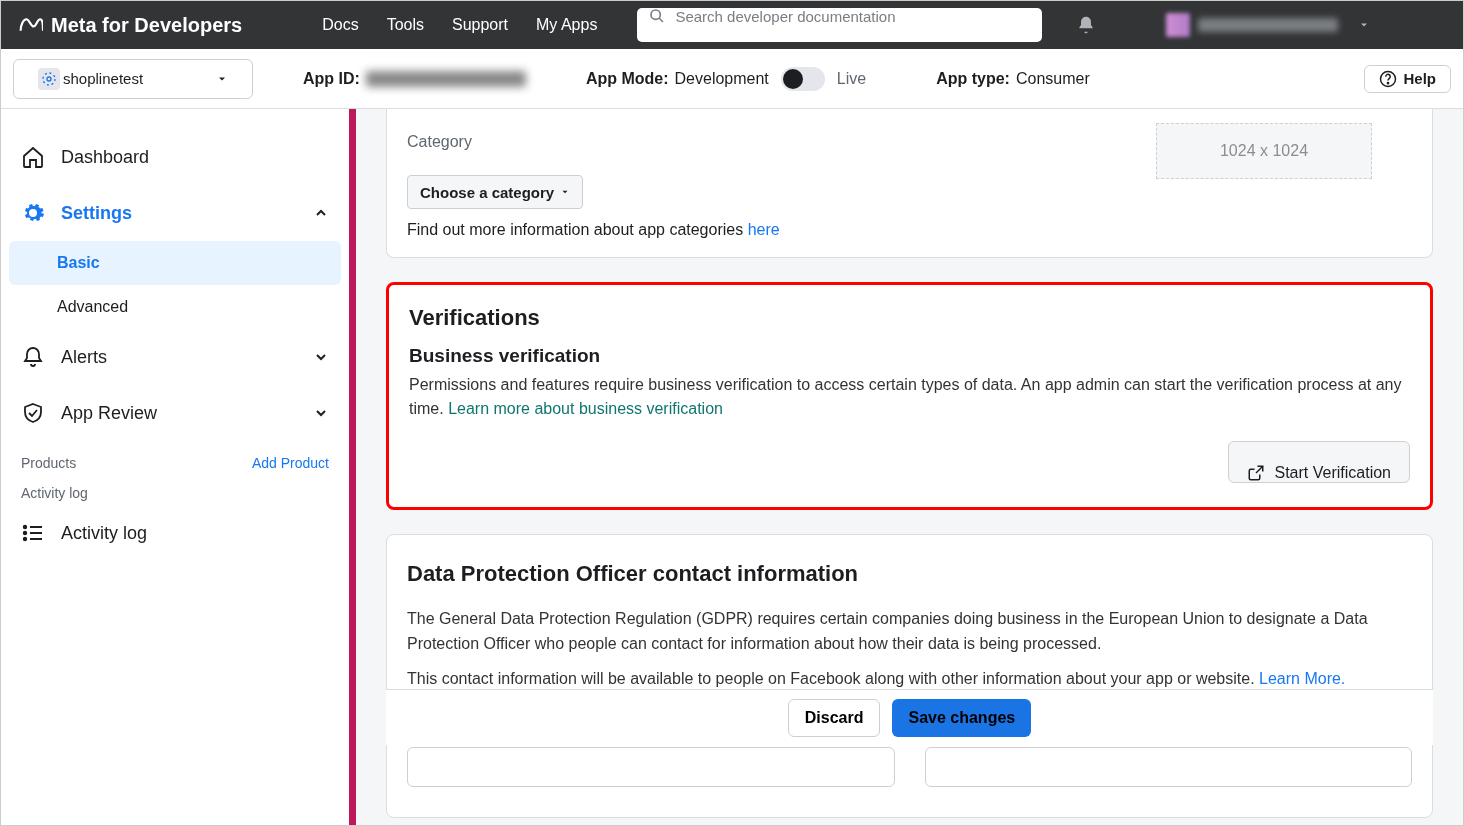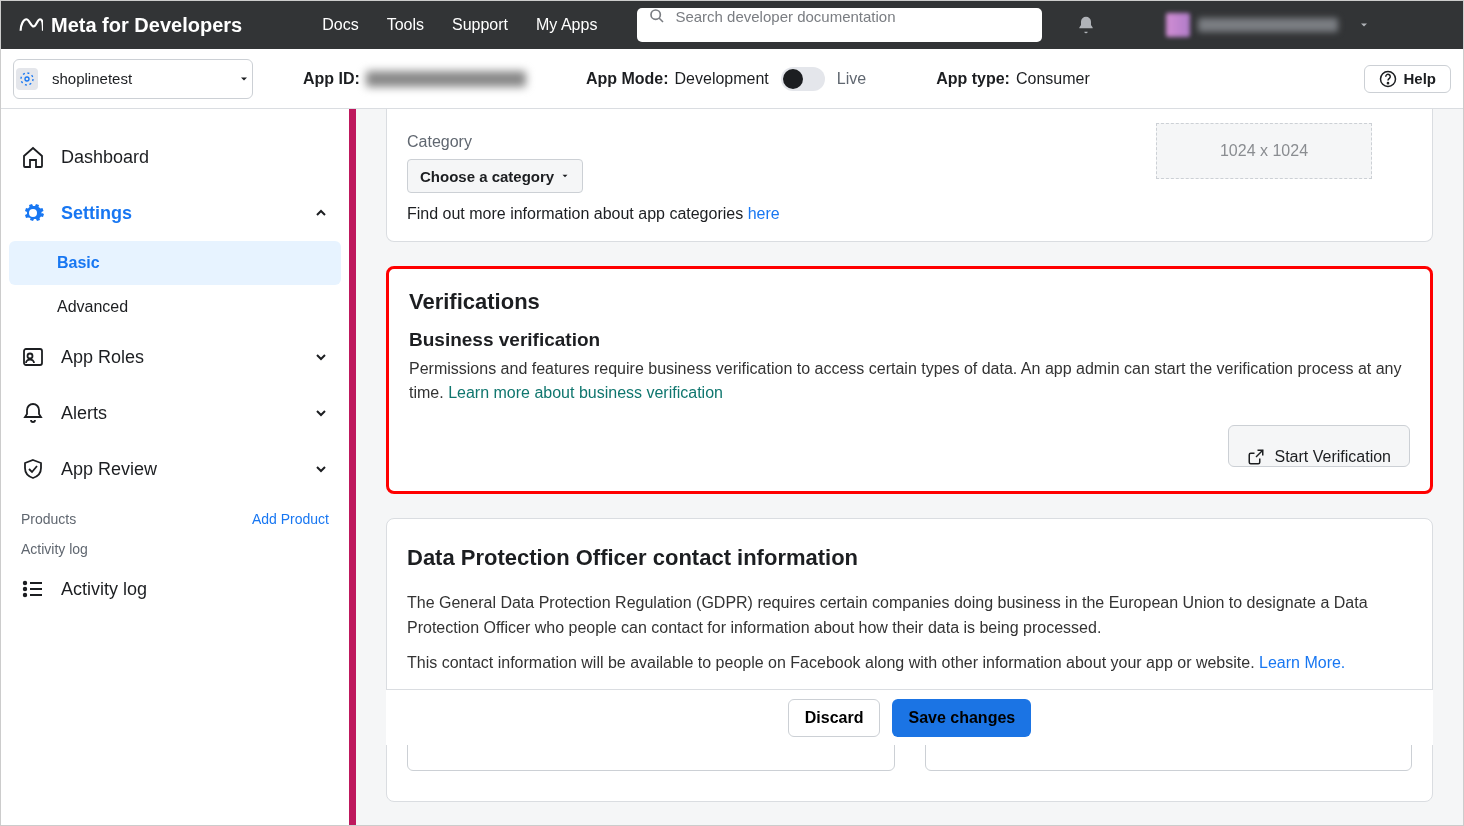--- a/index.html
+++ b/index.html
@@ -16,21 +16,21 @@
 .search { width: 100%; height: 34px; border-radius: 5px; background: #fff; display: flex; padding: 0 12px; color: #7a7d82; }
 .search svg { margin-right: 10px; flex-shrink:0; }
 .search span { font-size: 15px; }
 .bell { margin-left: 10px; margin-right: 20px; }
 .avatar-blur { width: 24px; height: 24px; background: linear-gradient(90deg,#d18ed4,#b07cc8); filter: blur(2px); border-radius: 2px; margin-left: 50px; margin-right: 8px; }
 .username-blur { width: 140px; height: 14px; background: #7a7d82; filter: blur(3px); border-radius: 2px; }
 .chev-user { margin-left: 20px; }
 
 
 .subheader { height: 60px; background: #fff; border-bottom: 1px solid #dadde1; display: flex; align-items: center; padding: 0 12px; }
-.app-select { width: 240px; height: 40px; border: 1px solid #ccd0d5; border-radius: 6px; display: flex; align-items: center; padding: 0 2px; gap: 14px; background:#fff; }
+.app-select { width: 240px; height: 40px; border: 1px solid #ccd0d5; border-radius: 6px; display: flex; align-items: center; padding: 0 24px; gap: 3px; background:#fff; }
 .app-select .aicon { width: 22px; height: 22px; background: #e4e6eb; border-radius: 4px; display:flex;align-items:center;justify-content:center; color:#1877f2; }
 .app-select .aname { flex: 1; font-size: 15px; }
 .kv { margin-left: 50px; font-size: 16px; display:flex; align-items:center; }
 .kv .k { font-weight: 700; }
 .kv .v { margin-left: 6px; }
 .appid-blur { width: 160px; height: 16px; background: #888; filter: blur(4px); border-radius: 2px; margin-left: 6px; display:inline-block; }
 .toggle { width: 44px; height: 24px; background: #e4e6eb; border-radius: 12px; margin: 0 12px; position: relative; }
 .toggle::after { content:""; position:absolute; left:2px; top:2px; width:20px; height:20px; background:#1c1e21; border-radius:50%; }
 .live { color: #606770; }
 .help-btn { margin-left: auto; height: 28px; padding: 0 14px; border: 1px solid #ccd0d5; border-radius: 6px; display:flex; align-items:center; gap:6px; font-size:15px; font-weight:600; background:#fff; }
@@ -50,21 +50,21 @@
 .side-small { padding: 8px 20px; font-size:14px; color:#606770; }
 
 
 .main { flex:1; overflow-y:auto; background:#f5f6f7; padding: 0 30px 80px 30px; }
 .card { background:#fff; border:1px solid #dadde1; border-radius:8px; margin-top: 0; margin-bottom: 24px; padding: 4px 0 18px; }
 .card-inner { padding: 0 20px; }
 .img-ph { width: 216px; height: 56px; border: 1px dashed #ccd0d5; background:#f5f6f7; color:#8a8d91; display:flex; align-items:center; justify-content:center; font-size:16px; margin-left:auto; margin-right: 40px; margin-top: 10px; }
 .cat-top { display:flex; }
 .cat-left { flex:1; }
 .cat-label { font-size:16px; color:#606770; margin-top: 20px; }
-.cat-btn { margin-top: 8px; height: 34px; padding: 0 12px; border:1px solid #ccd0d5; border-radius:4px; background:#f5f6f7; font-size:15px; font-weight:600; display:inline-flex; align-items:center; gap:6px; }
+.cat-btn { margin-top: 24px; height: 34px; padding: 0 12px; border:1px solid #ccd0d5; border-radius:4px; background:#f5f6f7; font-size:15px; font-weight:600; display:inline-flex; align-items:center; gap:6px; }
 .cat-info { margin-top: 12px; font-size:16px; color:#1c1e21; }
 .cat-info a { color:#1877f2; text-decoration:none; }
 
 .card.highlight { border: 3px solid #ff0000; padding: 20px 0 24px; }
 .vh1 { font-size:22px; font-weight:700; padding: 0 20px; }
 .vh2 { font-size:19px; font-weight:700; padding: 14px 20px 6px; }
 .vdesc { font-size:16px; color:#333; padding: 0 20px; line-height: 1.5; }
 .vdesc a { color:#0f766e; text-decoration:none; }
 .start-row { display:flex; justify-content:flex-end; padding: 20px 20px 0; }
 .start-btn { height: 42px; padding: 0 18px; border:1px solid #ccd0d5; border-radius:6px; background:#f5f6f7; display:flex; align-items:flex-end; gap:10px; font-size:16px; font-weight:500; }
@@ -175,31 +175,20 @@
         <span class="lbl">Settings</span>
         <svg class="chev" width="16" height="16" viewBox="0 0 24 24" fill="none" stroke="#1c1e21" stroke-width="3">
             <path d="M6 15l6-6 6 6"></path>
           </svg>
       </div>
       <div class="side-sub sel">
         <span>Basic</span>
       </div>
       <div class="side-sub">
         <span>Advanced</span>
-      </div>
-      <div class="side-item">
-        <svg width="24" height="24" viewBox="0 0 24 24" fill="none" stroke="#1c1e21" stroke-width="1.8">
-            <rect x="3" y="4" width="18" height="16" rx="2"></rect>
-            <circle cx="9" cy="11" r="2.5"></circle>
-            <path d="M5 18c0-2 2-3.5 4-3.5s4 1.5 4 3.5"></path>
-          </svg>
-        <span class="lbl">App Roles</span>
-        <svg class="chev" width="16" height="16" viewBox="0 0 24 24" fill="none" stroke="#1c1e21" stroke-width="3">
-            <path d="M6 9l6 6 6-6"></path>
-          </svg>
       </div>
       <div class="side-item">
         <svg width="24" height="24" viewBox="0 0 24 24" fill="none" stroke="#1c1e21" stroke-width="1.8">
             <path d="M12 3a6 6 0 00-6 6v4l-2 3h16l-2-3V9a6 6 0 00-6-6zM10 19a2 2 0 004 0"></path>
           </svg>
         <span class="lbl">Alerts</span>
         <svg class="chev" width="16" height="16" viewBox="0 0 24 24" fill="none" stroke="#1c1e21" stroke-width="3">
             <path d="M6 9l6 6 6-6"></path>
           </svg>
       </div>

